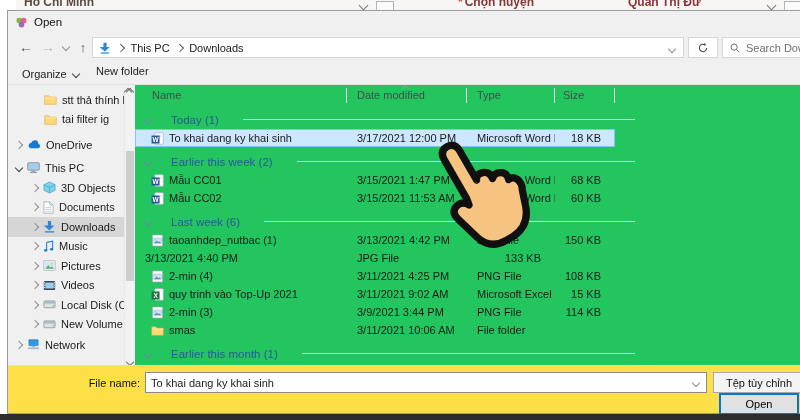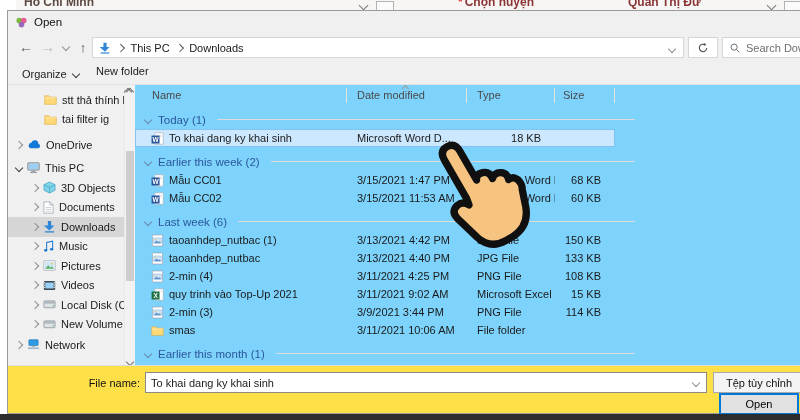--- a/index.html
+++ b/index.html
@@ -51,28 +51,28 @@
   .chev{display:inline-block;width:5px;height:5px;border-right:1.3px solid #8f8f8f;border-bottom:1.3px solid #8f8f8f;flex:0 0 5px}
   .chev.r{transform:rotate(-45deg)}
   .chev.d{transform:rotate(45deg)}
   .chev.u{transform:rotate(-135deg)}
   .chev.dark{border-color:#3c3c3c}
   .chev.blue{border-color:#6d87ad}
   .sbscroll{width:11px;background:#f2f2f2;border-left:1px solid #e9e9e9;position:relative;flex:0 0 11px;box-sizing:border-box}
   .sbscroll .up{position:absolute;left:2px;top:4px}
   .sbscroll .dn{position:absolute;left:2px;bottom:6px}
   .sbscroll .thumb{position:absolute;left:1px;width:8px;top:66px;height:130px;background:#cdcdcd}
-  .list{flex:1;background:#7dd3fc;overflow:hidden;position:relative}
+  .list{flex:1;background:#22c55e;overflow:hidden;position:relative}
   .lhead{display:grid;grid-template-columns:212px 120px 88px 60px;height:20px;align-items:center;color:#4a4a4a;position:relative}
   .lhead .hc{border-right:1px solid #e4e4e4;height:15px;line-height:15px;box-sizing:border-box;white-space:nowrap;overflow:hidden}
   .lhead .hc.n{padding-left:17px}
   .lhead .hc.m{padding-left:10px}
   .lhead .hc.s{padding-left:8px}
   .sortmark{position:absolute;left:268px;top:1px;width:4px;height:4px;border-right:1.2px solid #9a9a9a;border-bottom:1.2px solid #9a9a9a;transform:rotate(-135deg)}
-  .ghead{display:flex;align-items:center;height:19px;margin-top:5px;color:#2b579a;padding-left:10px;gap:7px;width:500px;box-sizing:border-box}
+  .ghead{display:flex;align-items:center;height:19px;margin-top:5px;color:#2b579a;padding-left:10px;gap:20px;width:500px;box-sizing:border-box}
   .ghead .gl{white-space:nowrap;font-size:11.5px}
   .ghead .gline{flex:1;height:1px;background:#dcdcdc;margin-left:4px}
   .frow{display:grid;grid-template-columns:212px 120px 88px 60px;height:18px;align-items:center;width:480px}
   .frow.sel{background:#cce8ff;box-shadow:inset 0 0 0 1px #84c3f1}
   .frow .cname{display:flex;align-items:center;gap:5px;padding-left:16px;overflow:hidden;white-space:nowrap}
   .frow .cdate,.frow .ctype{padding-left:10px;white-space:nowrap;overflow:hidden}
   .frow .csize{text-align:right;padding-right:14px;white-space:nowrap}
   .icon{display:inline-flex;flex:0 0 auto;align-items:center}
   
   .footer{position:absolute;left:0;right:0;bottom:0;height:48px;background:#fde047;border-top:1px solid #dddddd;box-sizing:border-box}
@@ -347,20 +347,21 @@
                 <svg viewBox="0 0 14 14" width="13" height="13">
                   <rect x="4.2" y="0.8" width="9" height="12.4" rx="0.5" fill="#fff" stroke="#a9b4c0" stroke-width="0.8"></rect>
                   <line x1="6.2" y1="3.4" x2="11.6" y2="3.4" stroke="#c6cdd4" stroke-width="0.7"></line>
                   <line x1="6.2" y1="5" x2="11.6" y2="5" stroke="#c6cdd4" stroke-width="0.7"></line>
                   <rect x="0.6" y="3.8" width="8.6" height="8.6" fill="#2b579a"></rect>
                   <text x="4.9" y="10.7" font-size="7" font-weight="bold" fill="#fff" text-anchor="middle" font-family="Liberation Sans, sans-serif">W</text>
                 </svg>
               </span>
               <span>To khai dang ky khai sinh</span>
             </span>
+            <span class="cdate">3/17/2021 12:00 PM</span>
             <span class="ctype">Microsoft Word D...</span>
             <span class="csize">18 KB</span>
           </div>
           <div class="ghead">
             <span class="chev d blue"></span>
             <span class="gl">Earlier this week (2)</span>
             <span class="gline"></span>
           </div>
           <div class="frow">
             <span class="cname">
@@ -411,31 +412,20 @@
                   <circle cx="5" cy="5.8" r="0.7" fill="#f0c65a"></circle>
                 </svg>
               </span>
               <span>taoanhdep_nutbac (1)</span>
             </span>
             <span class="cdate">3/13/2021 4:42 PM</span>
             <span class="ctype">JPG File</span>
             <span class="csize">150 KB</span>
           </div>
           <div class="frow">
-            <span class="cname">
-              <span class="icon">
-                <svg viewBox="0 0 14 14" width="13" height="13">
-                  <rect x="1.5" y="1" width="11" height="12" rx="0.6" fill="#fff" stroke="#9aa5b1" stroke-width="0.8"></rect>
-                  <rect x="3" y="4.3" width="8" height="5.8" fill="#cfe3f7" stroke="#7fa8d6" stroke-width="0.5"></rect>
-                  <path d="M3.4 9.7 L6 6.9 L8 9 L9.4 7.7 L10.6 9.7 Z" fill="#5b8fc9"></path>
-                  <circle cx="5" cy="5.8" r="0.7" fill="#f0c65a"></circle>
-                </svg>
-              </span>
-              <span>taoanhdep_nutbac</span>
-            </span>
             <span class="cdate">3/13/2021 4:40 PM</span>
             <span class="ctype">JPG File</span>
             <span class="csize">133 KB</span>
           </div>
           <div class="frow">
             <span class="cname">
               <span class="icon">
                 <svg viewBox="0 0 14 14" width="13" height="13">
                   <rect x="1.5" y="1" width="11" height="12" rx="0.6" fill="#fff" stroke="#9aa5b1" stroke-width="0.8"></rect>
                   <rect x="3" y="4.3" width="8" height="5.8" fill="#cfe3f7" stroke="#7fa8d6" stroke-width="0.5"></rect>

